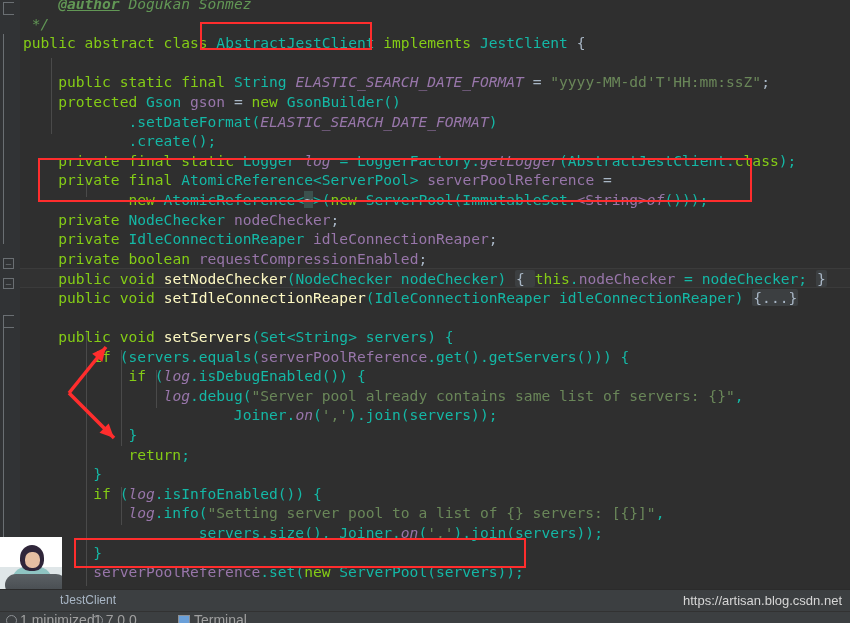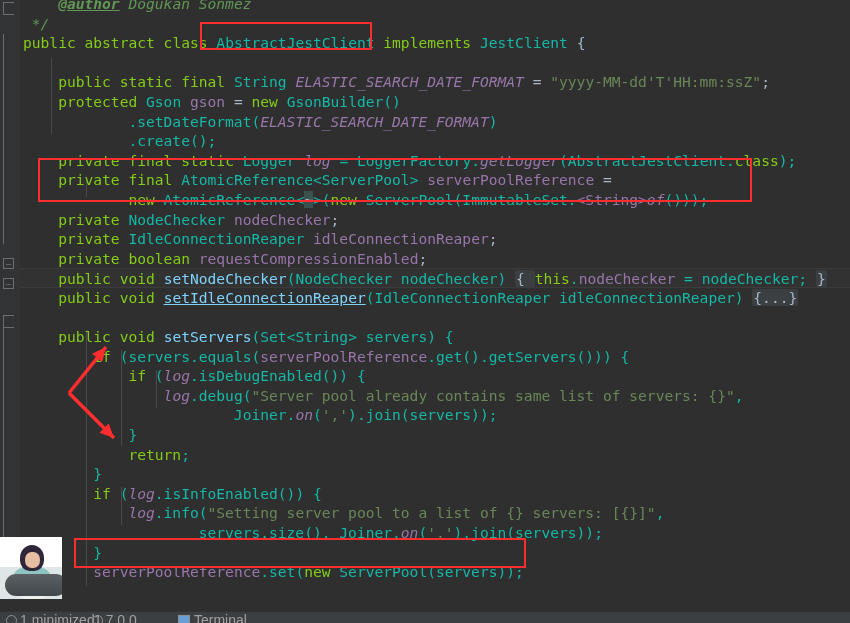--- a/index.html
+++ b/index.html
@@ -95,26 +95,26 @@
     position: absolute;
     width: 1px;
     background: #4a4a4a;
   }
 
   
   .kw   { color: #84cc16; }
   .id   { color: #14b8a6; }
   .fld  { color: #9876aa; }
   .stat { color: #9876aa; font-style: italic; }
-  .meth { color: #7dd3fc; }
+  .meth { color: #fef9c3; }
   .str  { color: #6a8759; }
   .cmt  { color: #629755; font-style: italic; }
   .cmtb { color: #629755; font-style: italic; font-weight: bold; text-decoration: underline; }
   .plain{ color: #a9b7c6; }
-  .ulink { text-decoration: underline; }
+  .ulink { }
   .ph   { background: #3b514d; color: #a9b7c6; }
   .fold-inline {
     background: #3c3f41;
     color: #a9b7c6;
     border-radius: 2px;
     padding: 0 1px;
   }
 
   
   .anno-box {
@@ -277,20 +277,24 @@
   <div class="avatar-wrap">
     <div class="avatar">
       <div class="av-body"></div>
       <div class="av-hair"></div>
       <div class="av-face"></div>
       <div class="av-skirt"></div>
     </div>
     <div class="av-pill"></div>
   </div>
 
+  <div class="breadcrumbbar">
+    <span class="crumb">tJestClient</span>
+    <span class="watermark">https://artisan.blog.csdn.net</span>
+  </div>
 
   <div class="statusbar">
     <span class="status-dot" style="left:6px;"></span>
     <span class="status-item" style="left:20px;">1 minimized</span>
     <span class="status-dot" style="left:92px;"></span>
     <span class="status-item" style="left:94px;">1.7.0.0</span>
     <span class="status-sq" style="left:178px;"></span>
     <span class="status-item" style="left:194px;">Terminal</span>
   </div>
 

